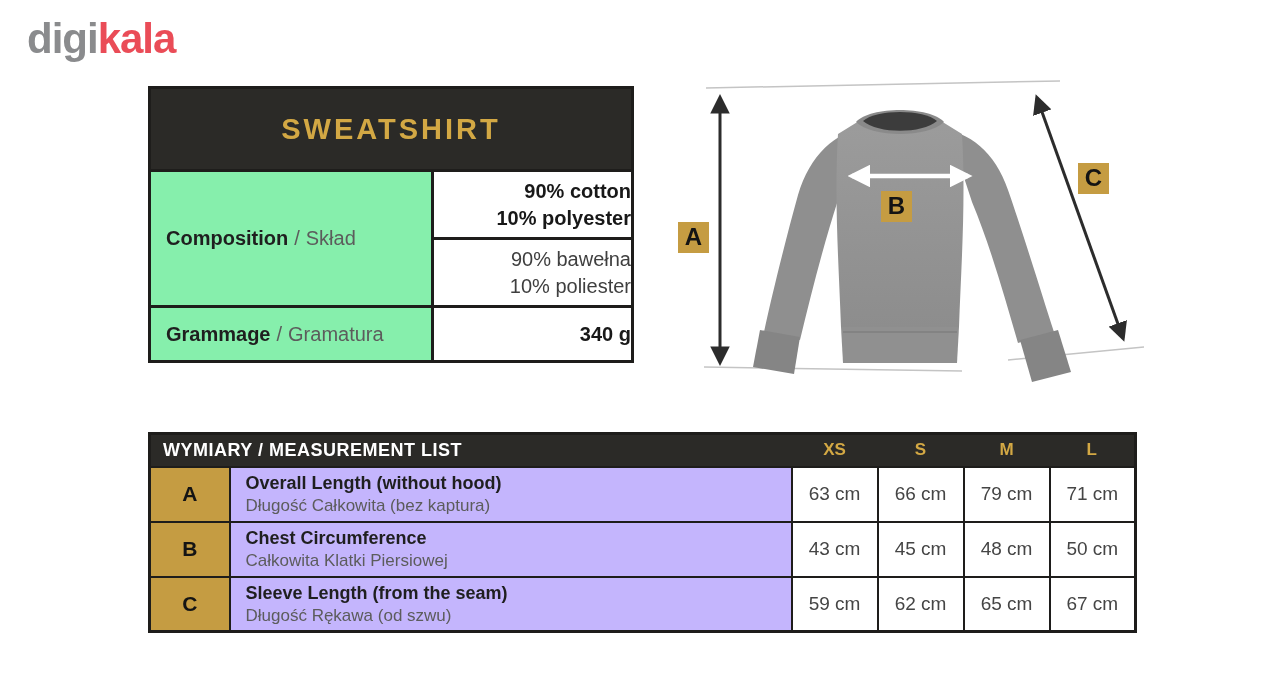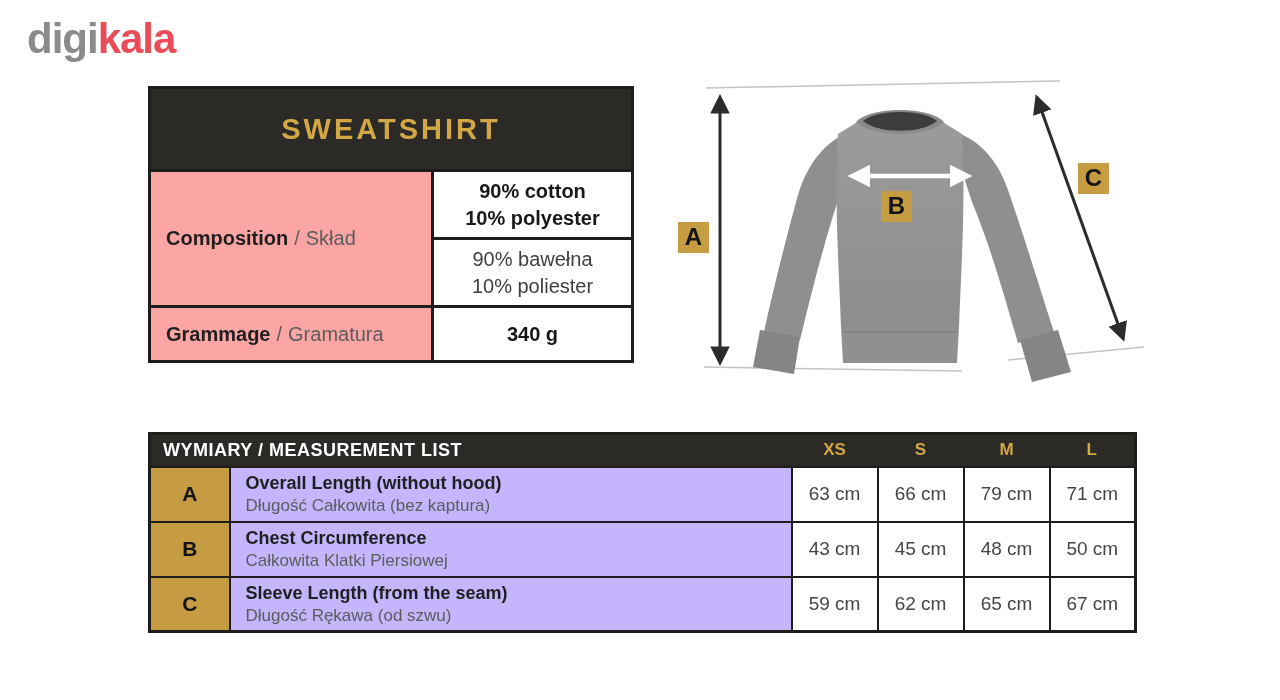--- a/index.html
+++ b/index.html
@@ -23,24 +23,24 @@
     letter-spacing:-1px; line-height:1;}
   .logo .digi{color:var(--logo-gray);}
   .logo .kala{color:var(--logo-red);}
 
   
   table.it{position:absolute; left:148px; top:86px; border-collapse:collapse;
     table-layout:fixed; width:483px;}
   table.it, table.it td, table.it th{border:3px solid var(--line);}
   .it-title{height:83px; background:var(--dark); color:var(--gold-text);
     font-size:29px; font-weight:bold; letter-spacing:3px; text-align:center;}
-  .it-label{padding-left:15px; font-size:20px; color:var(--text-gray); background:#fca5a5;}
+  .it-label{padding-left:15px; font-size:20px; color:var(--text-gray); background:#86efac;}
   .it-label .en{font-weight:bold; color:var(--text-dark);}
   .it-label .sep{margin:0 6px; color:var(--text-gray); font-weight:normal;}
-  .it-val{height:68px; text-align:center; font-size:20px; color:#3f3f3f;
+  .it-val{height:68px; text-align:right; font-size:20px; color:#3f3f3f;
     background:#fff; line-height:1.35;}
   .it-val.bold{color:#181818; font-weight:bold;}
   .it-gram-val{height:55px;margin-left:36px;}
 
   
   .diagram{position:absolute; left:660px; top:80px; width:500px; height:322px;}
   .diagram text{font-family:"Liberation Sans", sans-serif; font-weight:bold;
     font-size:24px; fill:#141414; text-anchor:middle;}
 
   

